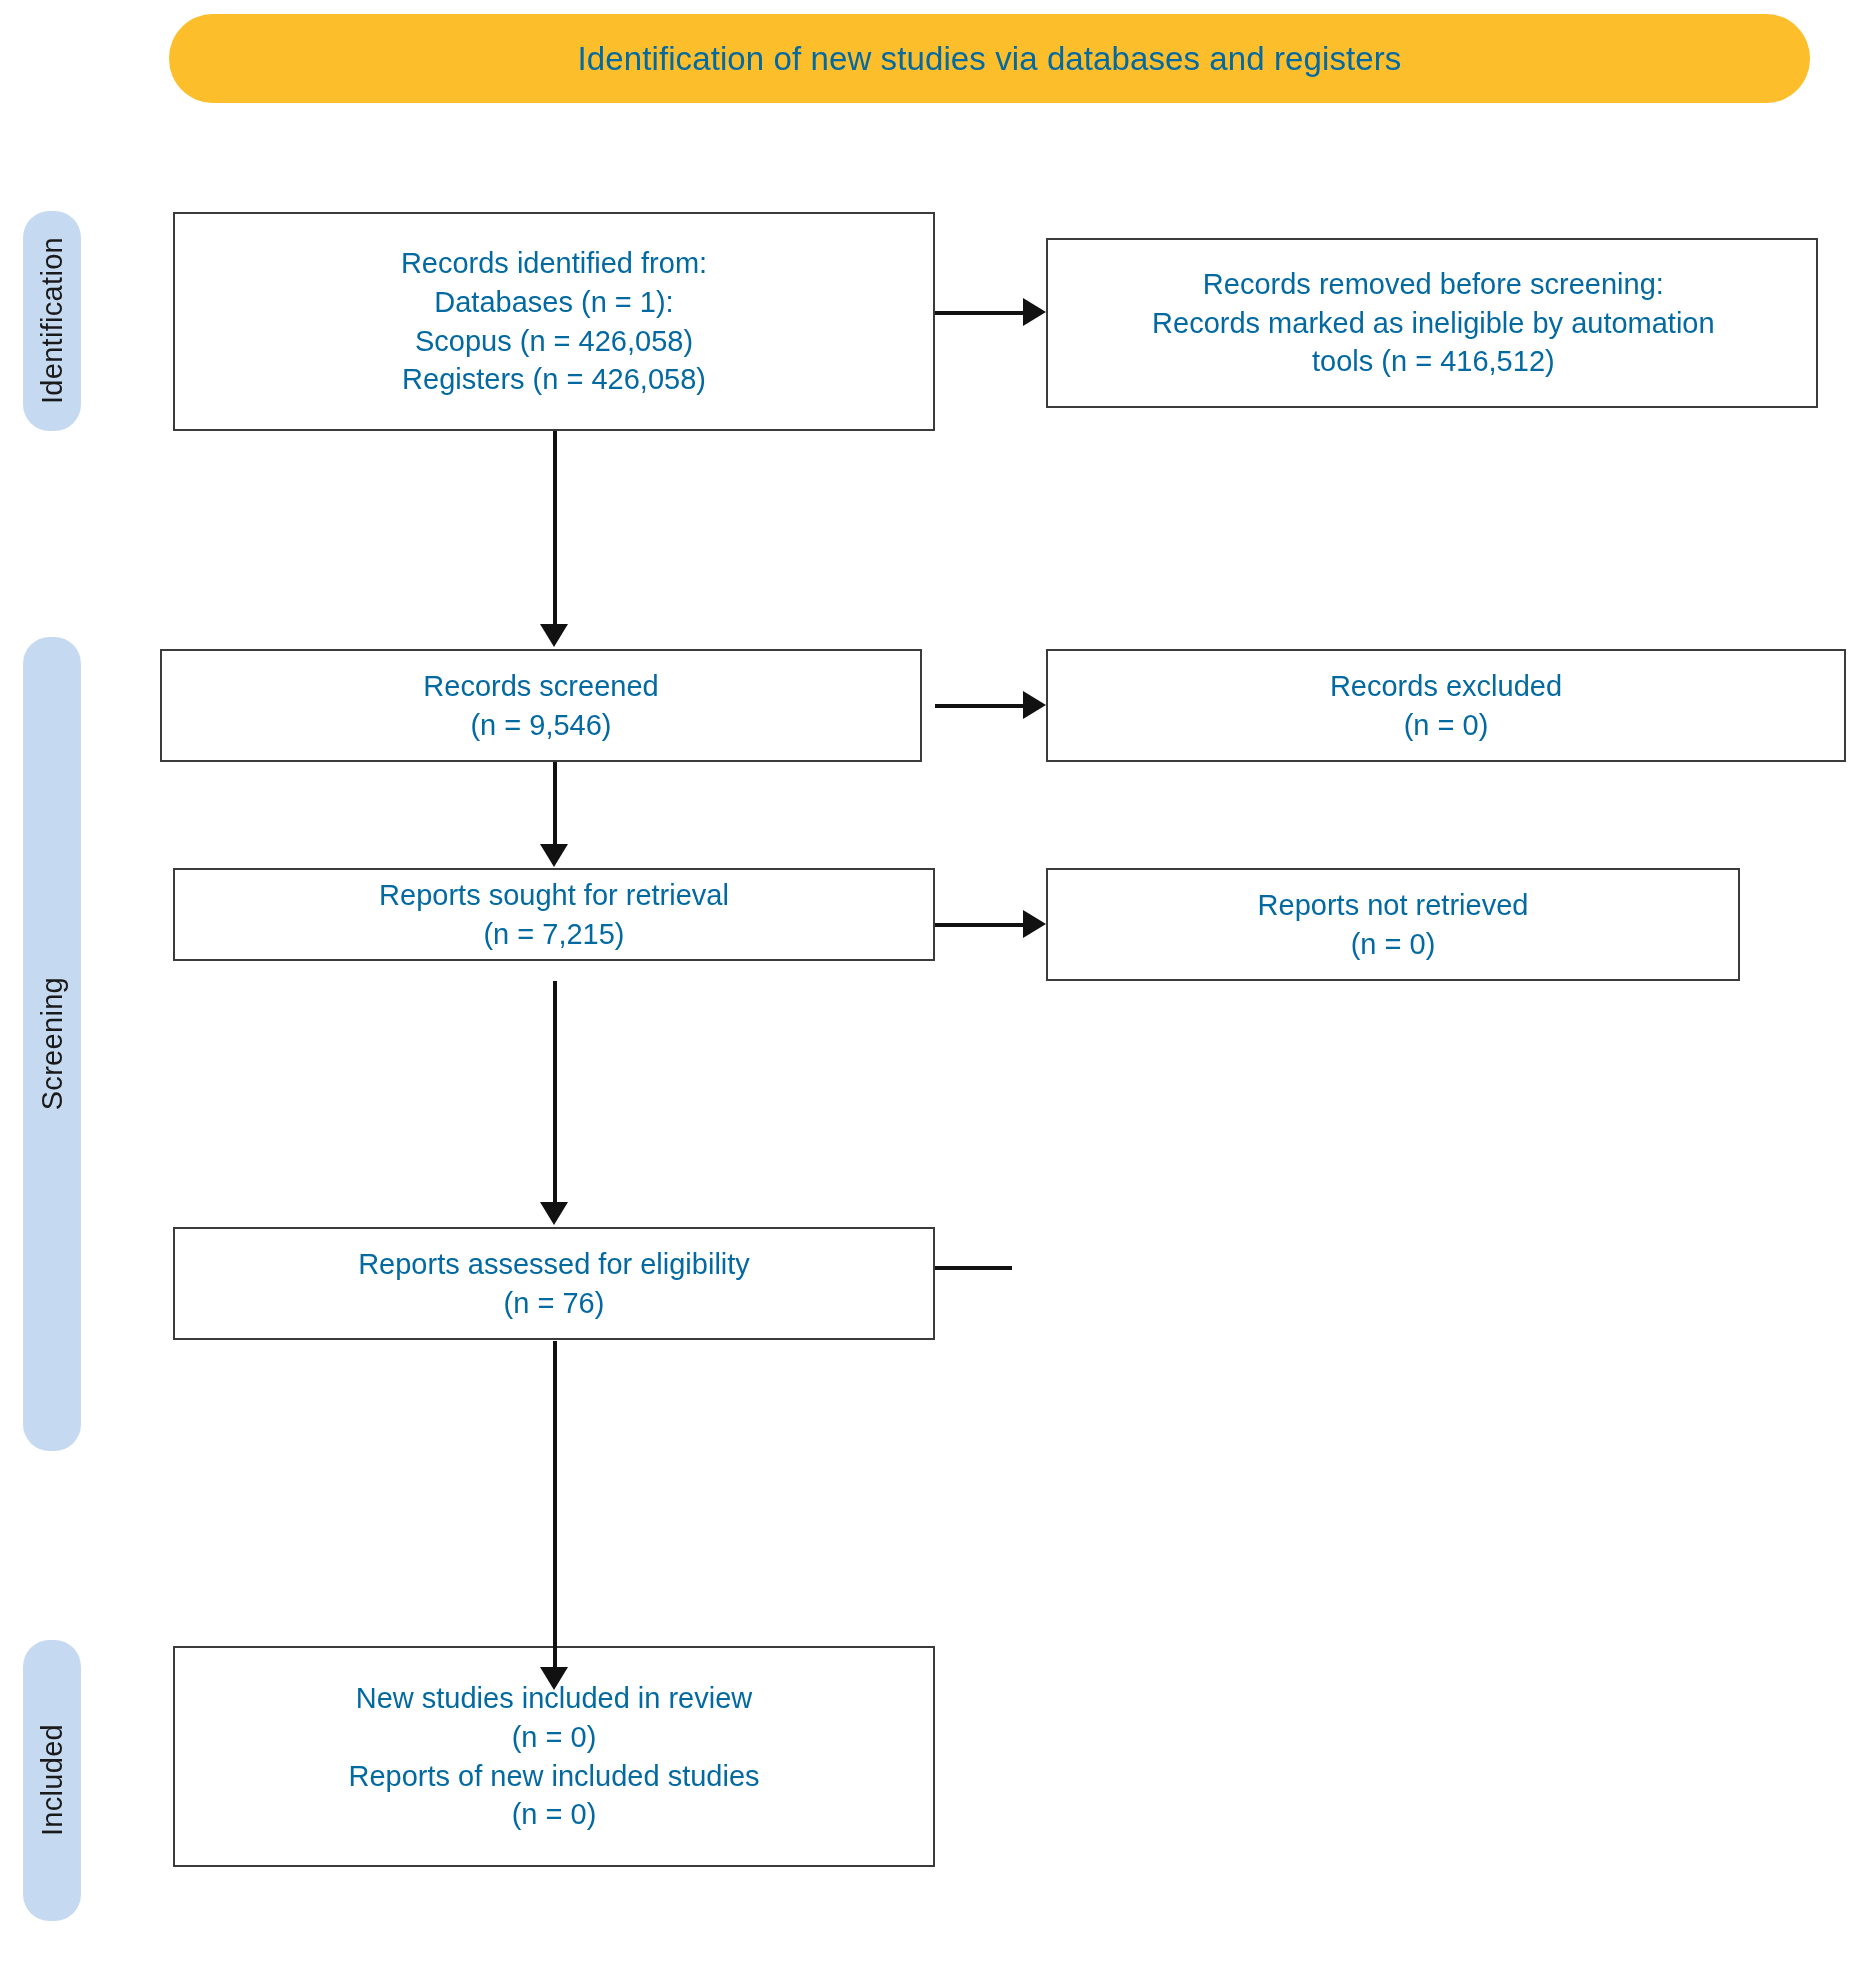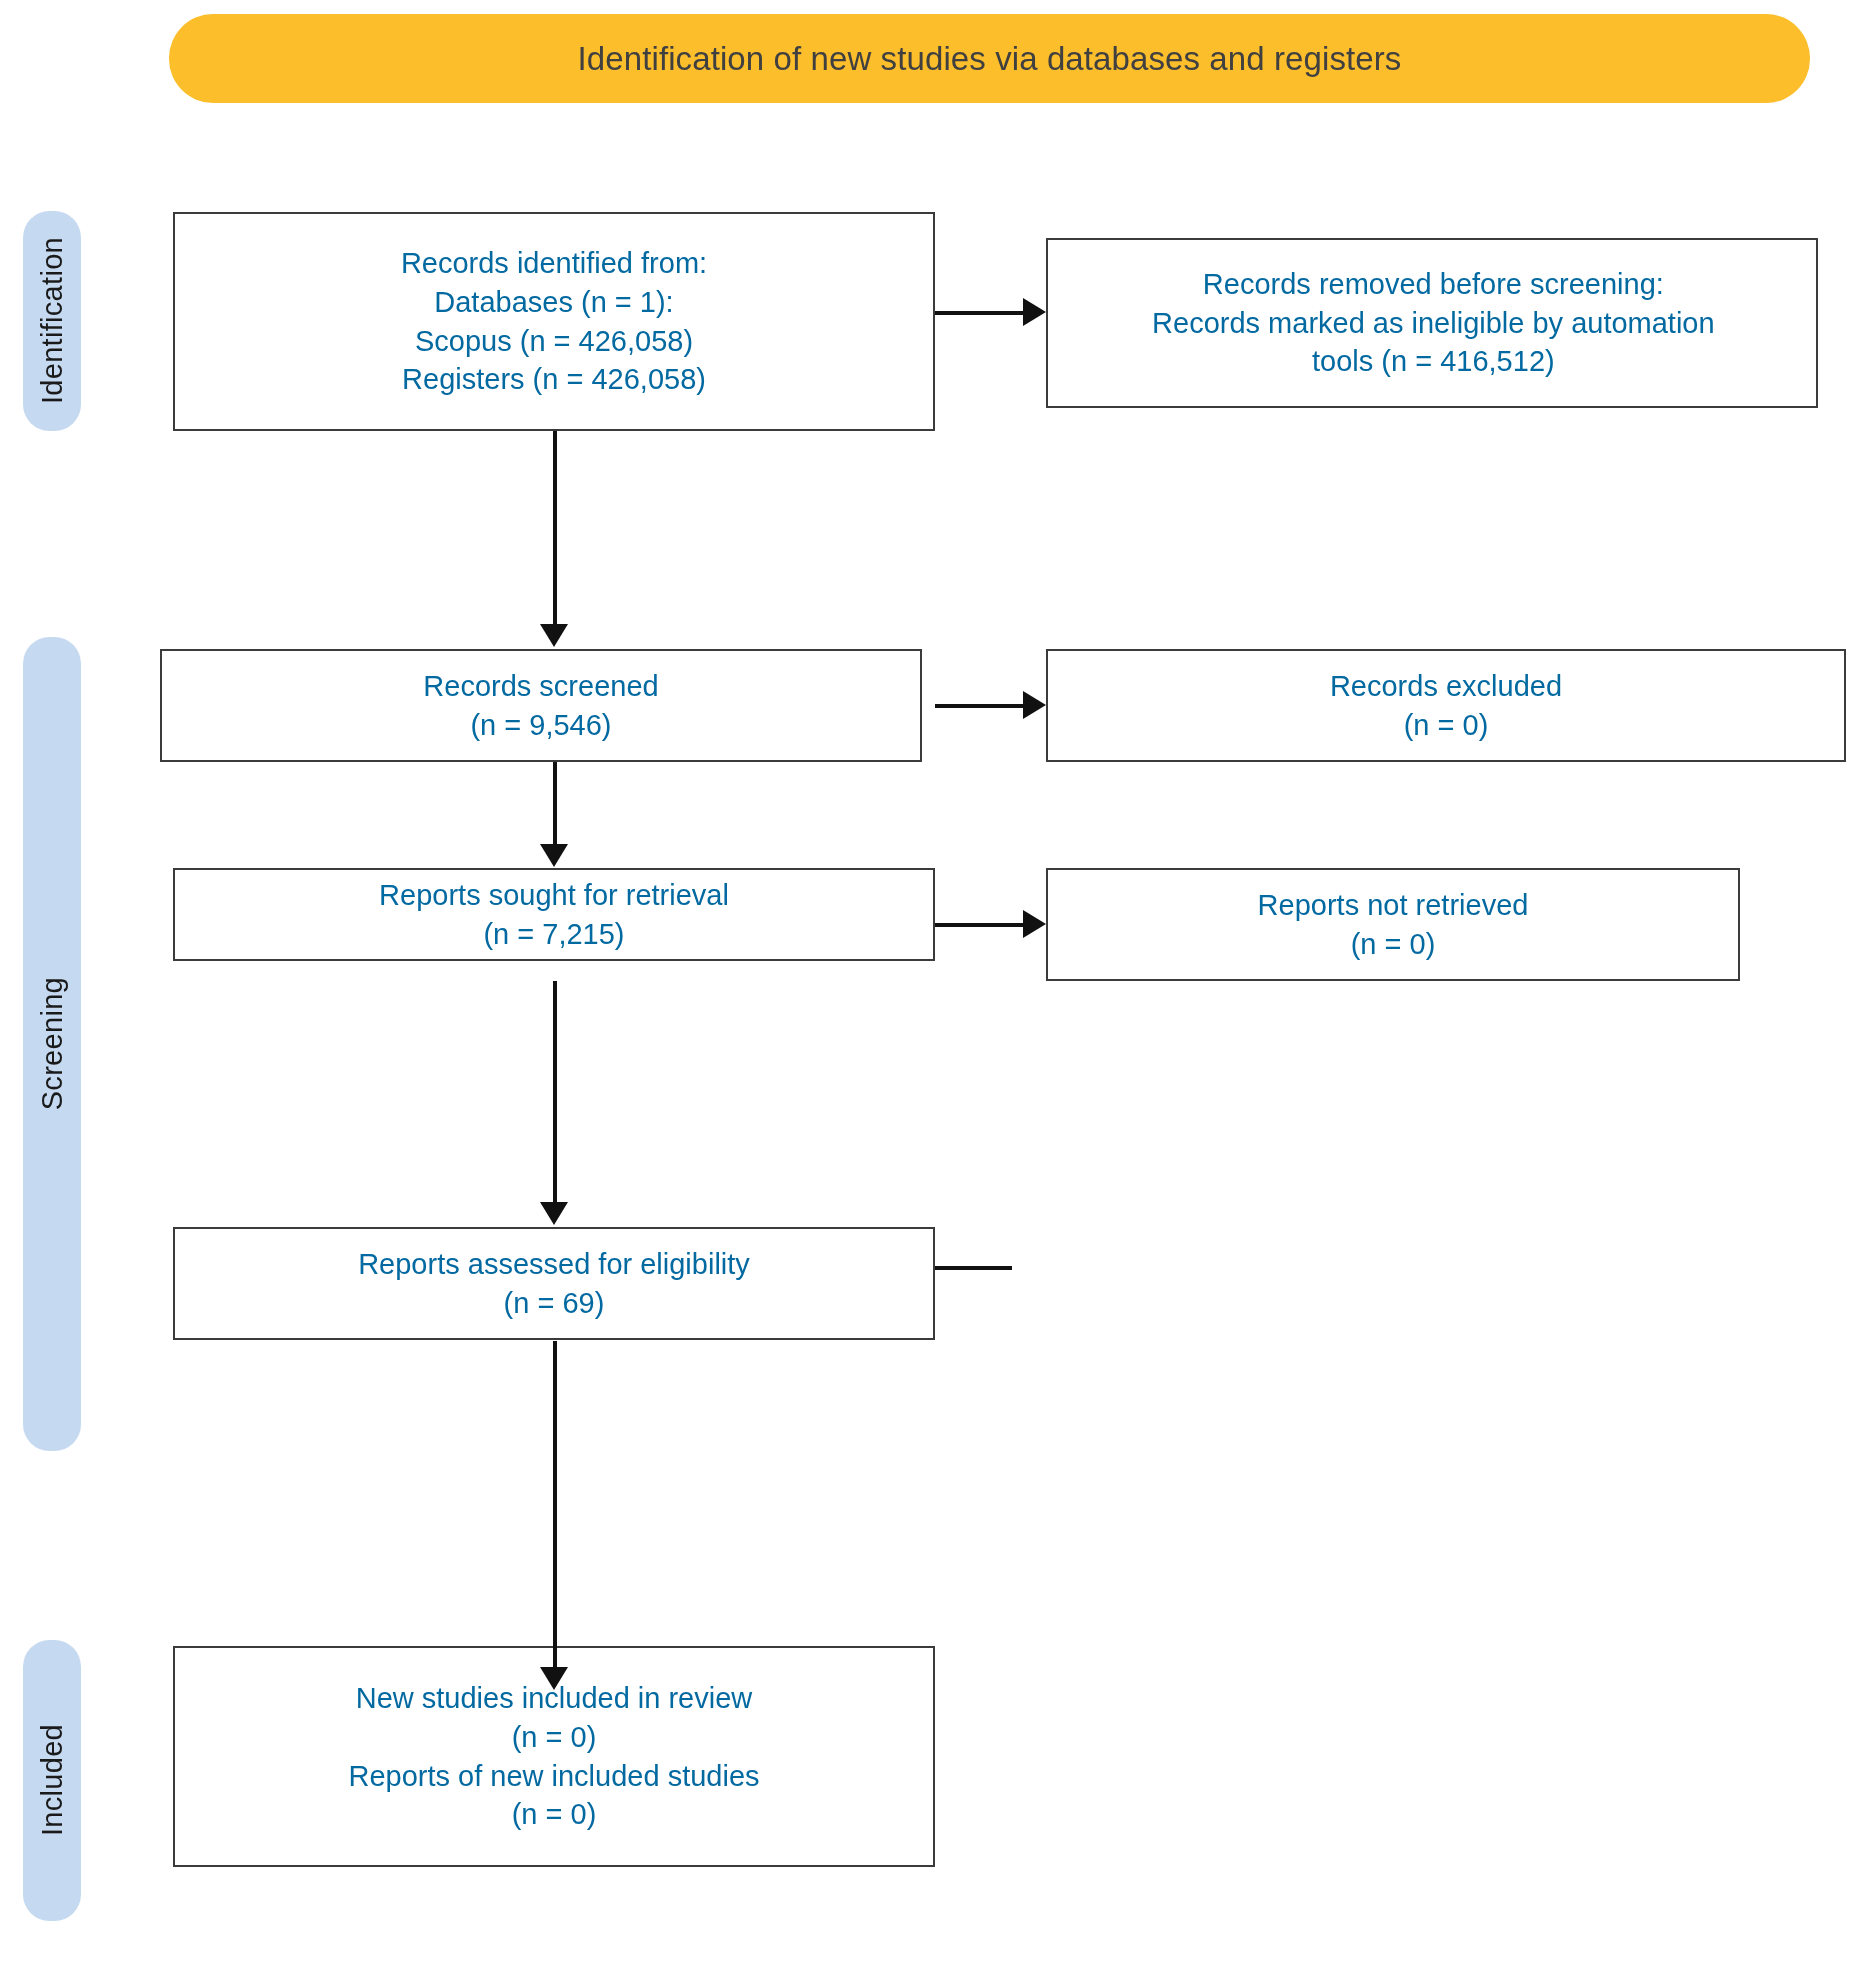--- a/index.html
+++ b/index.html
@@ -26,21 +26,21 @@
     width: 1641px;
     height: 89px;
     background: #FDBE2B;
     border-radius: 44px;
     display: flex;
     align-items: center;
     justify-content: center;
   }
   .banner-text {
     font-size: 33px;
-    color: #404040;
+    color: #0369a1;
     letter-spacing: 0.1px;
     text-align: center;
   }
 
   
   .stage-pill {
     position: absolute;
     background: #C5D9F1;
     border-radius: 26.6px;
     display: flex;
@@ -182,21 +182,21 @@
     <p>Reports sought for retrieval
 (n = 7,215)</p>
   </div>
   <div class="flow-box" id="box-not-retrieved">
     <p>Reports not retrieved
 (n = 0)</p>
   </div>
 
   <div class="flow-box" id="box-eligibility">
     <p>Reports assessed for eligibility
-(n = 69)</p>
+(n = 76)</p>
   </div>
 
   <div class="flow-box" id="box-included">
     <p>New studies included in review
 (n = 0)
 Reports of new included studies
 (n = 0)</p>
   </div>
 
   <div class="v-line" id="v1"></div>

